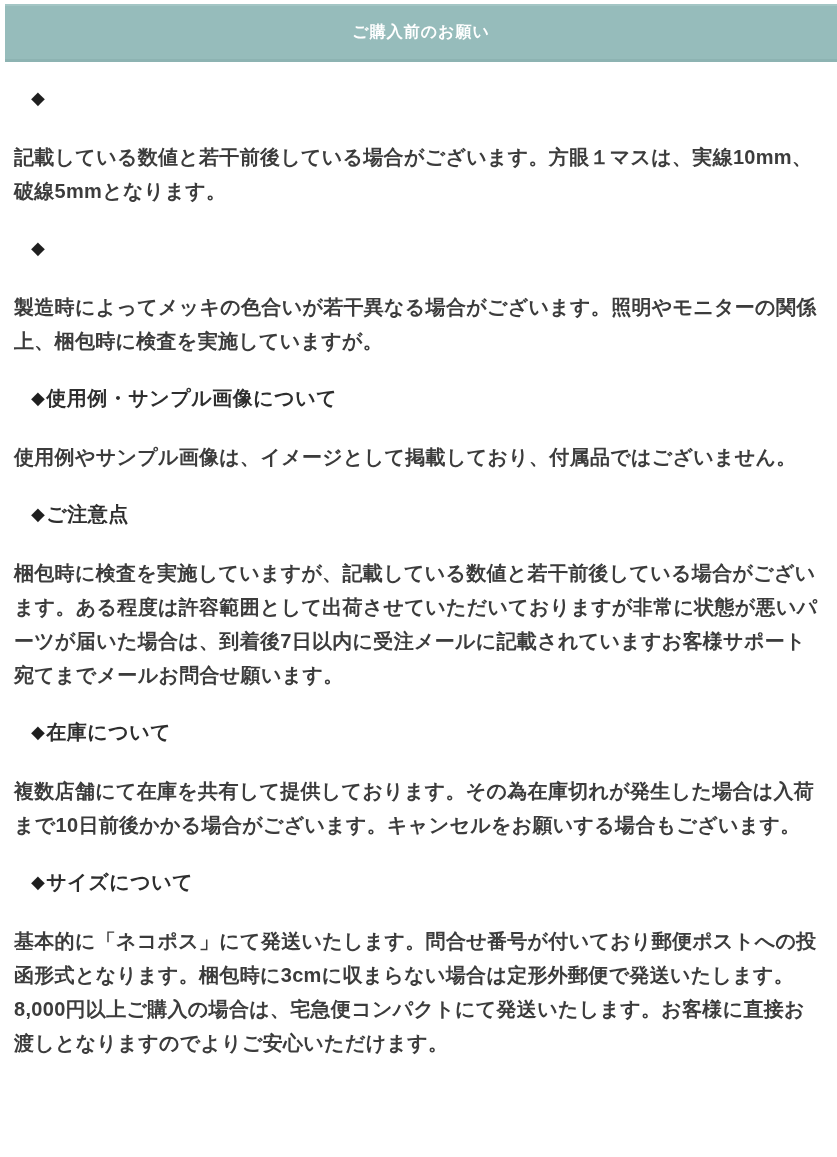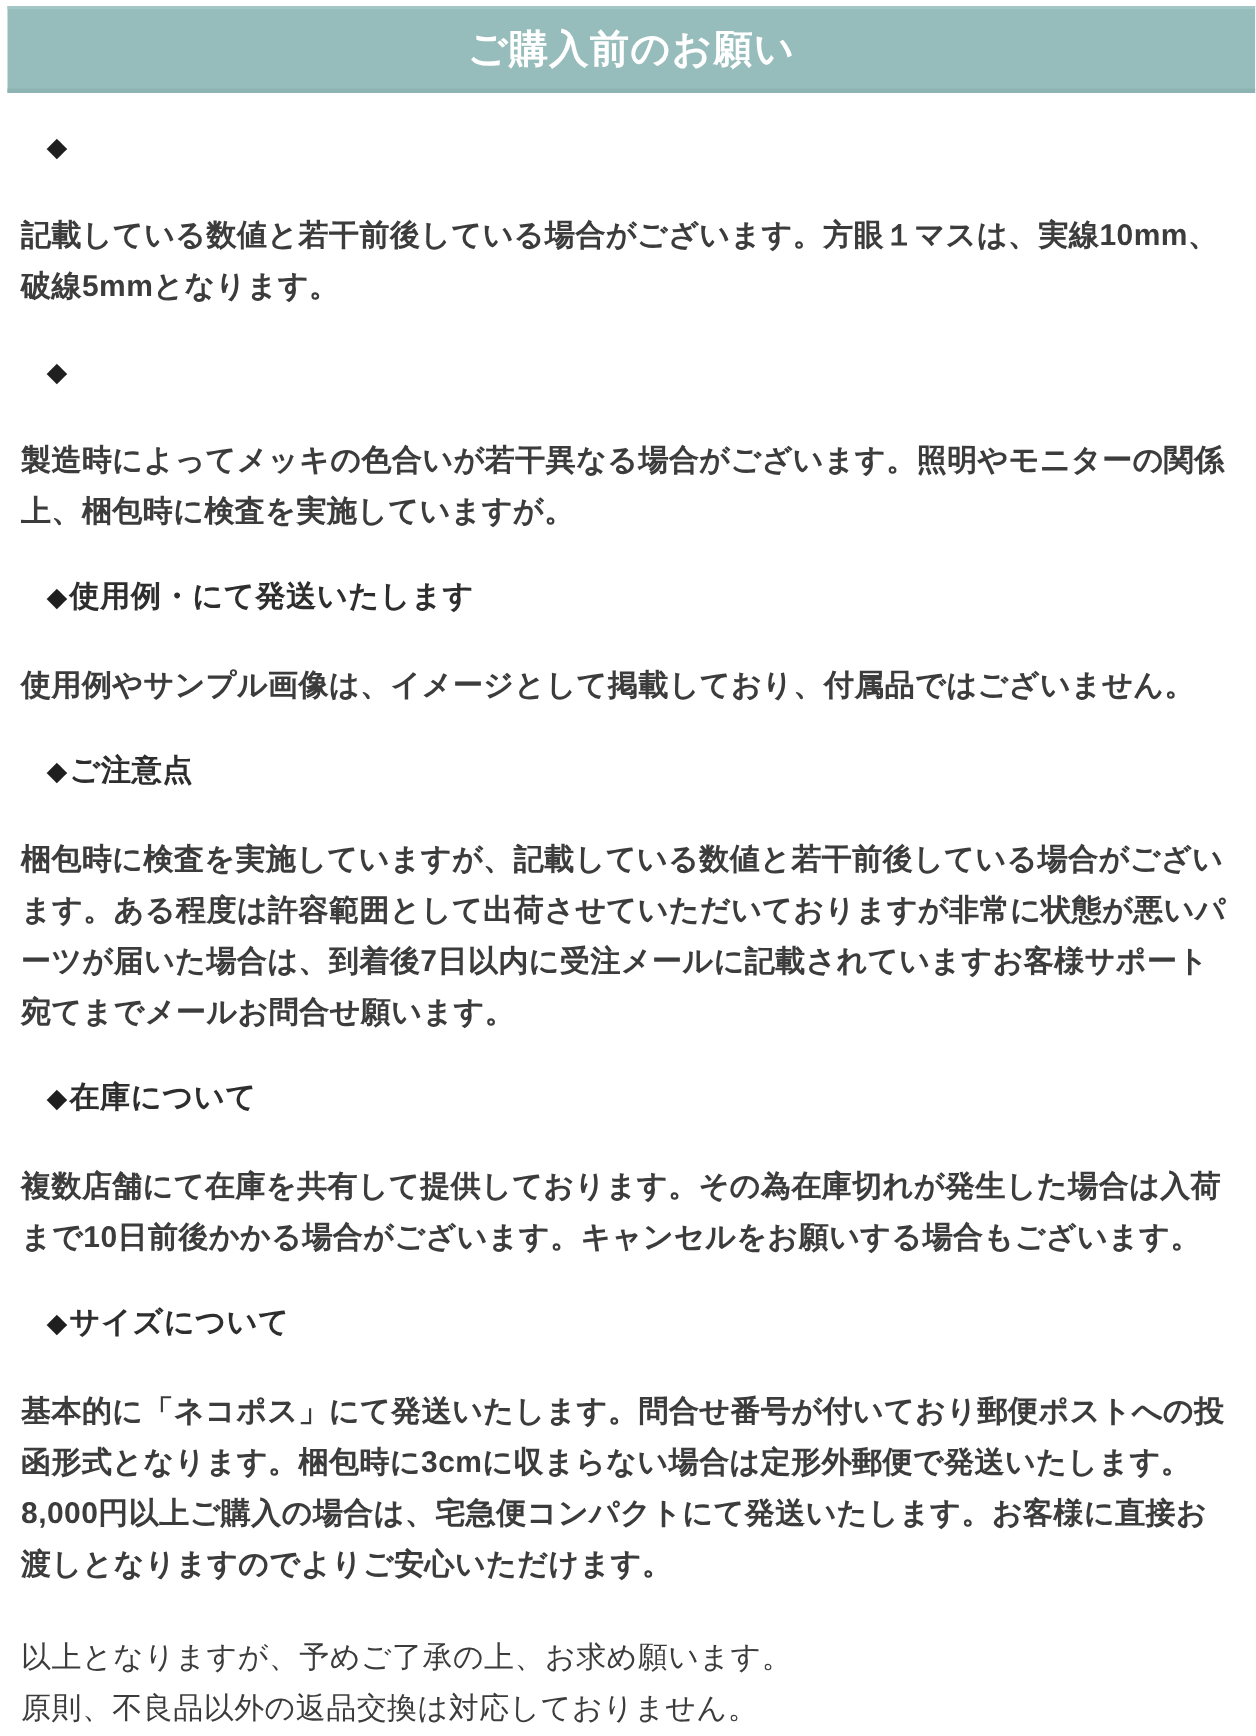--- a/index.html
+++ b/index.html
@@ -24,21 +24,21 @@
     border-bottom: 3px solid #8db3b2;
     border-top: 2px solid #a4c6c5;
     display: flex;
     align-items: center;
     justify-content: center;
     box-sizing: border-box;
   }
   .header-band .page-title {
     margin: 0;
     color: #ffffff;
-    font-size: 26px;
+    font-size: 16px;
     font-weight: bold;
     letter-spacing: 1px;
   }
   .content {
     padding: 0 14px;
     font-size: 20px;
   }
   .section-heading {
     margin: 26px 0 0 0;
     padding-left: 17px;
@@ -90,21 +90,21 @@
       </h2>
     <p class="body-paragraph">記載している数値と若干前後している場合がございます。方眼１マスは、実線10mm、破線5mmとなります。</p>
 
     <h2 class="section-heading">
         <span class="diamond-icon">◆</span>
       </h2>
     <p class="body-paragraph">製造時によってメッキの色合いが若干異なる場合がございます。照明やモニターの関係上、梱包時に検査を実施していますが。</p>
 
     <h2 class="section-heading">
         <span class="diamond-icon">◆</span>
-        <span>使用例・にて発送いたします</span>
+        <span>使用例・サンプル画像について</span>
       </h2>
     <p class="body-paragraph">使用例やサンプル画像は、イメージとして掲載しており、付属品ではございません。</p>
 
     <h2 class="section-heading">
         <span class="diamond-icon">◆</span>
         <span>ご注意点</span>
       </h2>
     <p class="body-paragraph">梱包時に検査を実施していますが、記載している数値と若干前後している場合がございます。ある程度は許容範囲として出荷させていただいておりますが非常に状態が悪いパーツが届いた場合は、到着後7日以内に受注メールに記載されていますお客様サポート宛てまでメールお問合せ願います。</p>
 
     <h2 class="section-heading">
@@ -113,17 +113,15 @@
       </h2>
     <p class="body-paragraph">複数店舗にて在庫を共有して提供しております。その為在庫切れが発生した場合は入荷まで10日前後かかる場合がございます。キャンセルをお願いする場合もございます。</p>
 
     <h2 class="section-heading">
         <span class="diamond-icon">◆</span>
         <span>サイズについて</span>
       </h2>
     <p class="body-paragraph">基本的に「ネコポス」にて発送いたします。問合せ番号が付いており郵便ポストへの投函形式となります。梱包時に3cmに収まらない場合は定形外郵便で発送いたします。
 8,000円以上ご購入の場合は、宅急便コンパクトにて発送いたします。お客様に直接お渡しとなりますのでよりご安心いただけます。</p>
 
-    <p class="closing-paragraph">以上となりますが、予めご了承の上、お求め願います。
-原則、不良品以外の返品交換は対応しておりません。</p>
 
   </div>
 </div>
 
 </body></html>

